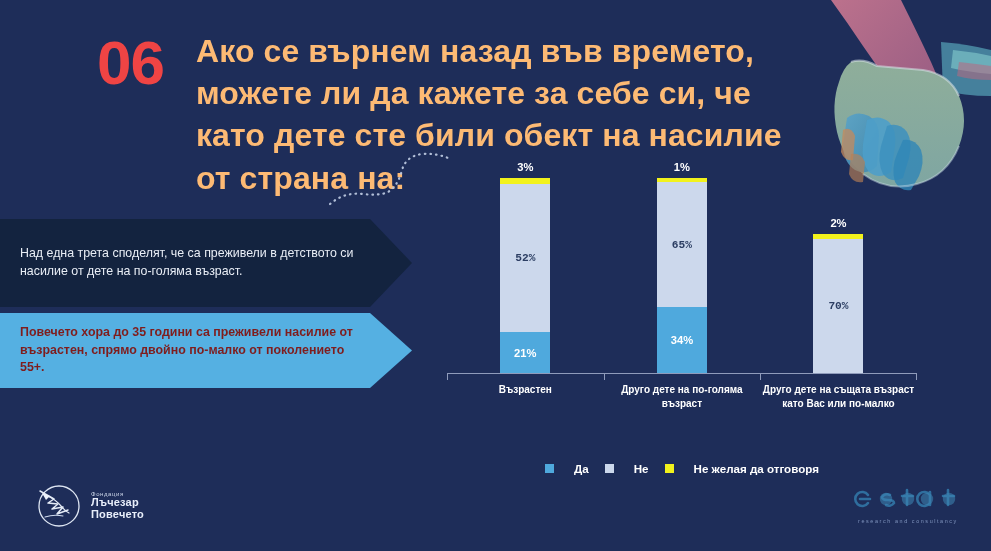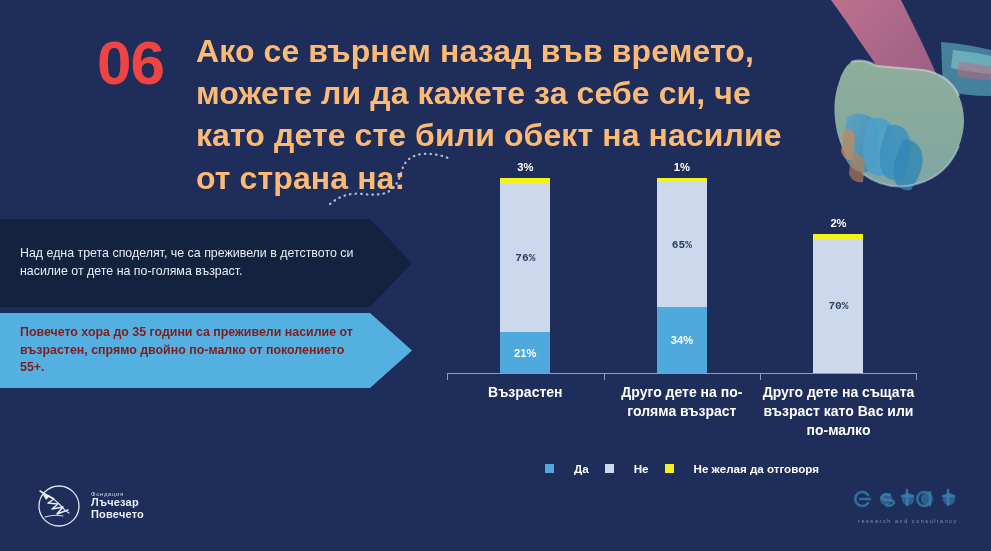--- a/index.html
+++ b/index.html
@@ -85,21 +85,21 @@
   
   .axis{ position:absolute; left:0; top:203px; width:470px; height:8px; }
   .axis-line{
     position:absolute; left:0; top:0; width:100%; height:1px; background:#8f9bbb;
   }
   .tick{ position:absolute; top:0; width:1px; height:7px; background:#8f9bbb; }
 
   .xlabels{ position:absolute; left:0; top:213px; width:470px; }
   .xlabel{
     position:absolute; width:156.6px; text-align:center;
-    font-size:14px; font-weight:bold; color:#ffffff; line-height:1.35;
+    font-size:10px; font-weight:bold; color:#ffffff; line-height:1.35;
   }
   .xlabel:nth-child(1){ left:0; }
   .xlabel:nth-child(2){ left:156.6px; }
   .xlabel:nth-child(3){ left:313.2px; }
 
   
   .legend{
     position:absolute; left:447px; top:462px; width:470px;
     display:flex; justify-content:center; align-items:center; gap:16px;
   }
@@ -181,21 +181,21 @@
 
 <div class="chart">
 
   <div class="plot">
 
     <div class="col">
       <div class="bar">
         <div class="na-label">3%</div>
         <div class="seg seg-na" style="height:6px"></div>
         <div class="seg seg-no" style="height:148px">
-          <span class="seg-label">76%</span>
+          <span class="seg-label">52%</span>
         </div>
         <div class="seg seg-yes" style="height:41px">
           <span class="seg-label">21%</span>
         </div>
       </div>
     </div>
 
     <div class="col">
       <div class="bar">
         <div class="na-label">1%</div>

